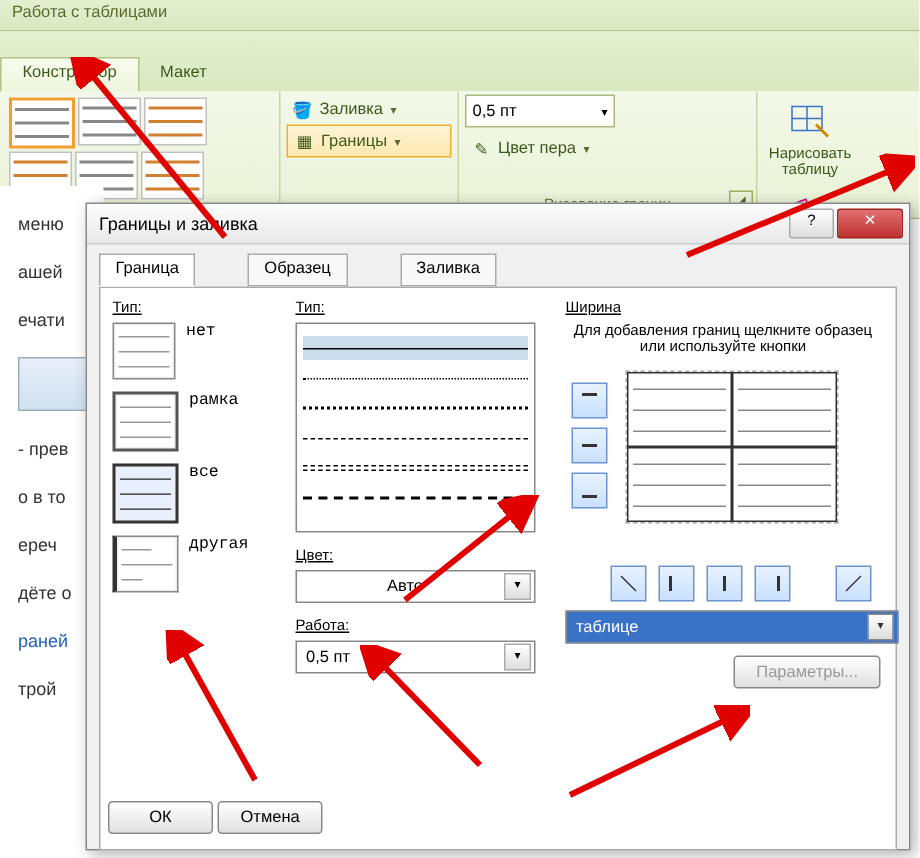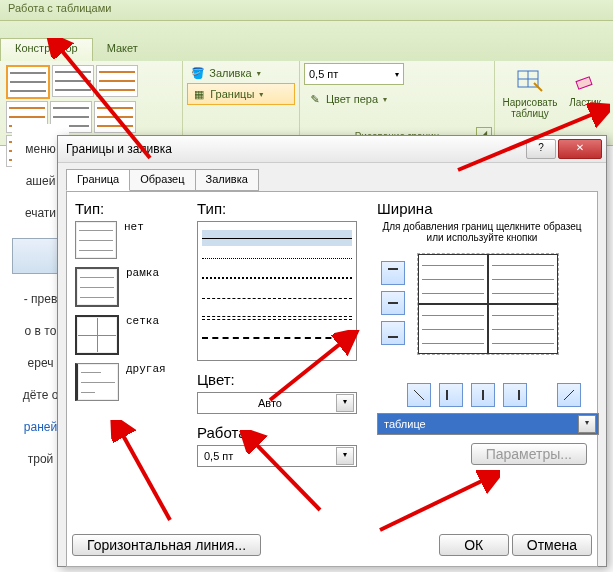--- a/index.html
+++ b/index.html
@@ -27,43 +27,43 @@
   .rb-btn .ic { width: 16px; height: 16px; display: inline-flex; align-items: center; justify-content: center; }
   .rb-drop::after { content: "▾"; font-size: 8px; margin-left: 2px; color: #5a6b2f; }
   
   .weight-combo { width: 90px; height: 18px; border: 1px solid #a8b878; background: #fff; padding: 1px 4px; display: flex; justify-content: space-between; align-items: center; font-size: 11px; }
   
   .big-btn { width: 58px; text-align: center; padding: 2px; cursor: pointer; }
   .big-btn .ic { width: 32px; height: 28px; margin: 0 auto 2px; display: flex; align-items: center; justify-content: center; }
   .big-btn .lbl { font-size: 10px; color: #3b5a1a; line-height: 11px; }
   
   
-  .doc-bg { position: absolute; top: 124px; left: 12px; width: 57px; height: 448px; background: #fff; font-size: 12px; color: #333; padding-left: 0; text-align: center; }
+  .doc-bg { position: absolute; top: 124px; left: 0; width: 57px; height: 448px; background: #fff; font-size: 12px; color: #333; padding-left: 12px; }
   .doc-bg div { margin: 18px 0; white-space: nowrap; overflow: hidden; }
   .doc-bg .edge { height: 34px; background: linear-gradient(#e8f0fa, #d0e0f0); border: 1px solid #9ab; margin: 8px 0; }
   
   
   .dialog { position: absolute; top: 135px; left: 57px; width: 548px; height: 430px; background: #f0f0f0; border: 1px solid #888; box-shadow: 3px 3px 10px rgba(0,0,0,0.3); }
   .titlebar { height: 26px; background: linear-gradient(#fdfdfd, #e8e8e8); border-bottom: 1px solid #ccc; display: flex; align-items: center; padding: 0 4px; }
   .titlebar .title { flex: 1; padding-left: 4px; font-size: 12px; }
   .win-btn { width: 28px; height: 18px; margin-left: 2px; border: 1px solid #aaa; border-radius: 2px; text-align: center; line-height: 16px; font-size: 10px; cursor: pointer; }
   .win-close { background: linear-gradient(#e07070, #c03030); color: #fff; border-color: #a02020; width: 42px; }
   .win-help { background: linear-gradient(#fff, #ddd); }
   
-  .dlg-tabs { display: flex; padding: 6px 8px 0; height: 22px; }
+  .dlg-tabs { display: flex; padding: 6px 8px 0; height: 22px; gap: 36px; }
   .dlg-tab { padding: 3px 10px; border: 1px solid #aaa; background: #f8f8f8; font-size: 11px; cursor: pointer; margin-right: -1px; position: relative; }
   .dlg-tab.active { background: #fff; border-bottom-color: #fff; z-index: 2; }
   .dlg-panel { border: 1px solid #aaa; margin: 0 8px 8px; background: #fff; height: 358px; position: relative; padding: 8px; }
   
   .col { position: absolute; top: 8px; }
   .col1 { left: 8px; width: 110px; }
   .col2 { left: 130px; width: 160px; }
   .col3 { left: 310px; width: 210px; }
   
-  .sect-label { font-size: 15px; margin-bottom: 4px; }
+  .sect-label { font-size: 10px; margin-bottom: 4px; text-decoration: underline; }
   
   .preset { display: flex; align-items: flex-start; gap: 7px; margin-bottom: 8px; cursor: pointer; font-family: Liberation Mono, monospace; }
   .preset .pic { width: 34px; height: 30px; border: 1px solid #888; background: #fff; padding: 3px; display: flex; flex-direction: column; justify-content: space-around; box-shadow: inset 0 0 0 1px #eee; }
   .preset.sel .pic { border: 2px solid #3a72c8; background: #e8f0ff; }
   .preset .pic .l { height: 1px; background: #999; }
   .preset .pic.box { border: 2px solid #555; }
   .preset .pic.all .l { border-top: 1px solid #555; height: 0; }
   .preset .pic.grid { background-image: linear-gradient(#888 1px, transparent 1px), linear-gradient(90deg, #888 1px, transparent 1px); background-size: 50% 50%; }
   
   .line-list { width: 150px; height: 130px; border: 1px solid #888; background: #fff; overflow-y: scroll; padding: 4px; }
@@ -78,21 +78,21 @@
   .preview-box { width: 140px; height: 100px; border: 1px dashed #aaa; margin-left: 40px; background: #fff; position: relative; display: flex; flex-wrap: wrap; }
   .preview-box .cell { width: 50%; height: 50%; border: 1px solid #333; box-sizing: border-box; display: flex; flex-direction: column; justify-content: space-around; padding: 3px; }
   .preview-box .cell .tl { height: 1px; background: #888; }
   
   .side-tog { position: absolute; width: 22px; height: 22px; border: 1px solid #6a94d4; background: linear-gradient(#e8f2ff,#c8e0ff); cursor: pointer; display: flex; align-items: center; justify-content: center; }
   .side-tog svg { width: 14px; height: 14px; }
   
   .apply-combo { width: 212px; height: 20px; border: 1px solid #888; background: #3a72c8; color: #fff; display: flex; align-items: center; justify-content: space-between; padding: 0 2px 0 6px; font-size: 11px; }
   .apply-combo .arr { width: 16px; height: 16px; background: linear-gradient(#fff,#ddd); text-align: center; line-height: 14px; font-size: 8px; color: #333; border: 1px solid #888; }
   
-  .dlg-btn { height: 22px; padding: 0 14px; border: 1px solid #888; background: linear-gradient(#fff,#e0e0e0); font-size: 14px; cursor: pointer; border-radius: 3px; }
+  .dlg-btn { height: 22px; padding: 0 14px; border: 1px solid #888; background: linear-gradient(#fff,#e0e0e0); font-size: 11px; cursor: pointer; border-radius: 3px; }
   .dlg-btn:disabled { color: #999; }
   .dlg-footer { position: absolute; bottom: 10px; left: 14px; right: 14px; display: flex; justify-content: space-between; align-items: center; }
   
   
   .arrow { position: absolute; pointer-events: none; z-index: 100; }
   .arrow svg polygon, .arrow svg line { stroke: #e00000; fill: #e00000; }
 </style>
 </head>
 <body>
 
@@ -169,21 +169,21 @@
         </div>
         <div class="rb-btn rb-drop" style="margin-top:4px">
           <span class="ic">✎</span>
           <span>Цвет пера</span>
         </div>
       </div>
     </div>
     <div class="group-label">Рисование границ</div>
     <div class="dialog-launcher">◢</div>
   </div>
-  <div class="ribbon-group" style="border-right:none;display:flex;flex-direction:row;align-items:flex-start;padding-top:4px">
+  <div class="ribbon-group" style="border-right:none;display:flex;flex-direction:column;align-items:flex-start;padding-top:4px">
     <div class="big-btn">
       <div class="ic">
         <svg width="28" height="24">
             <rect x="2" y="2" width="20" height="16" fill="none" stroke="#3a72c8" stroke-width="1"></rect>
             <line x1="2" y1="10" x2="22" y2="10" stroke="#3a72c8"></line>
             <line x1="12" y1="2" x2="12" y2="18" stroke="#3a72c8"></line>
             <path d="M18 14 L26 22" stroke="#c80" stroke-width="2"></path>
           </svg>
       </div>
       <div class="lbl">Нарисовать таблицу</div>
@@ -236,23 +236,27 @@
         <span>нет</span>
       </div>
       <div class="preset">
         <div class="pic box">
             <div class="l"></div>
             <div class="l"></div>
             <div class="l"></div>
           </div>
         <span>рамка</span>
       </div>
-      <div class="preset">
-        <div class="pic grid" style="border:2px solid #333"></div>
-        <span>сетка</span>
+      <div class="preset sel">
+        <div class="pic all" style="border:2px solid #333">
+            <div class="l"></div>
+            <div class="l"></div>
+            <div class="l"></div>
+          </div>
+        <span>все</span>
       </div>
       <div class="preset">
         <div class="pic" style="border-left:3px solid #333">
             <div class="l" style="width:60%"></div>
             <div class="l"></div>
             <div class="l" style="width:40%"></div>
           </div>
         <span>другая</span>
       </div>
     </div>
@@ -364,21 +368,20 @@
         <span>таблице</span>
         <span class="arr">▾</span>
       </div>
       <div style="text-align:right;margin-top:8px">
         <button class="dlg-btn" disabled="">Параметры...</button>
       </div>
     </div>
 
   </div>
   <div class="dlg-footer">
-    <button class="dlg-btn">Горизонтальная линия...</button>
     <div>
       <button class="dlg-btn" style="min-width:70px">ОК</button>
       <button class="dlg-btn" style="min-width:70px">Отмена</button>
     </div>
   </div>
 </div>
 
 <div class="arrow" style="left:40px;top:38px">
   <svg width="120" height="130">
       <defs>

